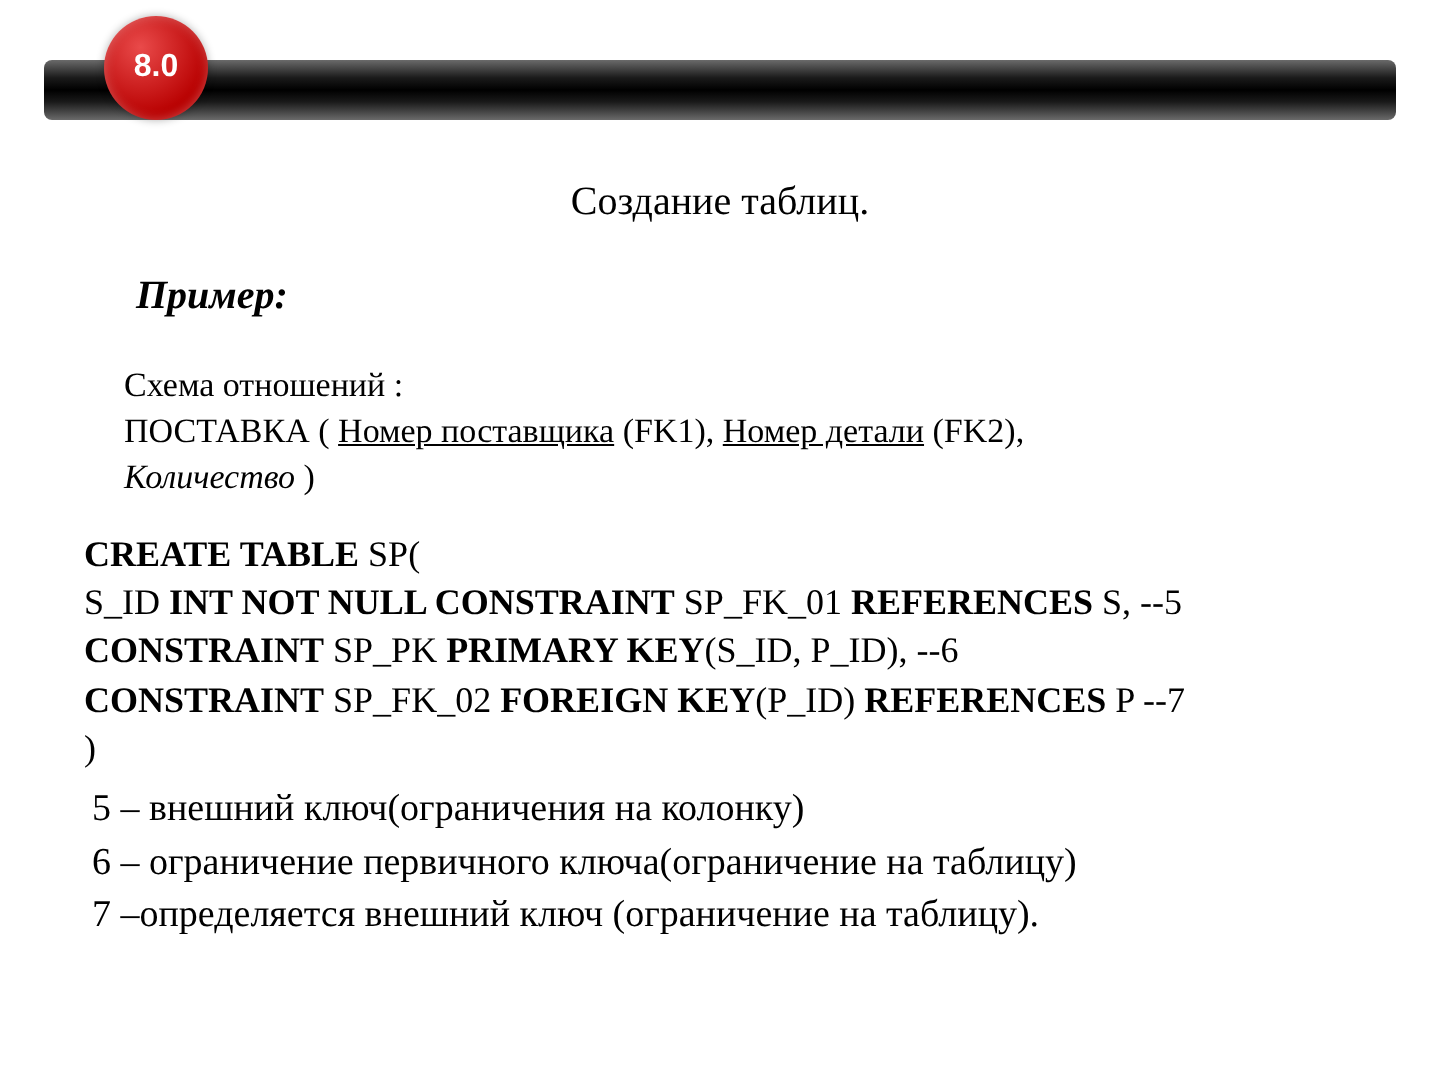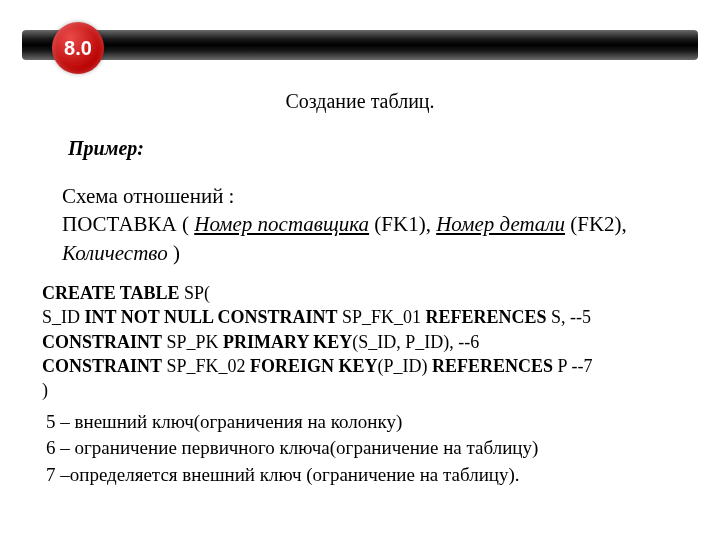--- a/index.html
+++ b/index.html
@@ -30,54 +30,54 @@
     left: 22px;
     right: 22px;
     top: 30px;
     height: 30px;
     background: linear-gradient(#6a6a6a 0%, #1a1a1a 30%, #000 50%, #1a1a1a 70%, #6a6a6a 100%);
     border-radius: 4px;
   }
   .version-badge {
     position: absolute;
     left: 52px;
-    top: 22px;
+    top: 8px;
     width: 52px;
     height: 52px;
     border-radius: 50%;
     background: radial-gradient(circle at 35% 30%, #e94a4a, #b80000 70%);
     color: #fff;
     font-family: Arial, sans-serif;
     font-weight: bold;
-    font-size: 20px;
+    font-size: 16px;
     display: flex;
     align-items: center;
     justify-content: center;
     box-shadow: 0 0 4px rgba(0,0,0,0.3), inset 0 0 6px rgba(255,255,255,0.3);
   }
   .title {
     text-align: center;
     font-weight: normal;
     font-size: 20px;
     margin-top: 18px;
   }
   .section-label {
     font-weight: bold;
     font-style: italic;
     font-size: 20px;
     margin: 24px 0 22px 68px;
   }
   .schema-block {
-    font-size: 21px;
+    font-size: 17px;
     margin: 0 0 0 62px;
     line-height: 1.35;
   }
   .schema-line1 { }
   .schema-line2 { }
-  .schema-line2 .fk { font-style: italic; text-decoration: underline; }
+  .schema-line2 .fk { text-decoration: underline; }
   .schema-line3 { font-style: italic; }
   .code-block {
     font-size: 18px;
     margin: 14px 0 0 42px;
     line-height: 1.35;
   }
   .code-block .kw { font-weight: bold; }
   .notes {
     font-size: 19px;
     margin: 6px 0 0 46px;

